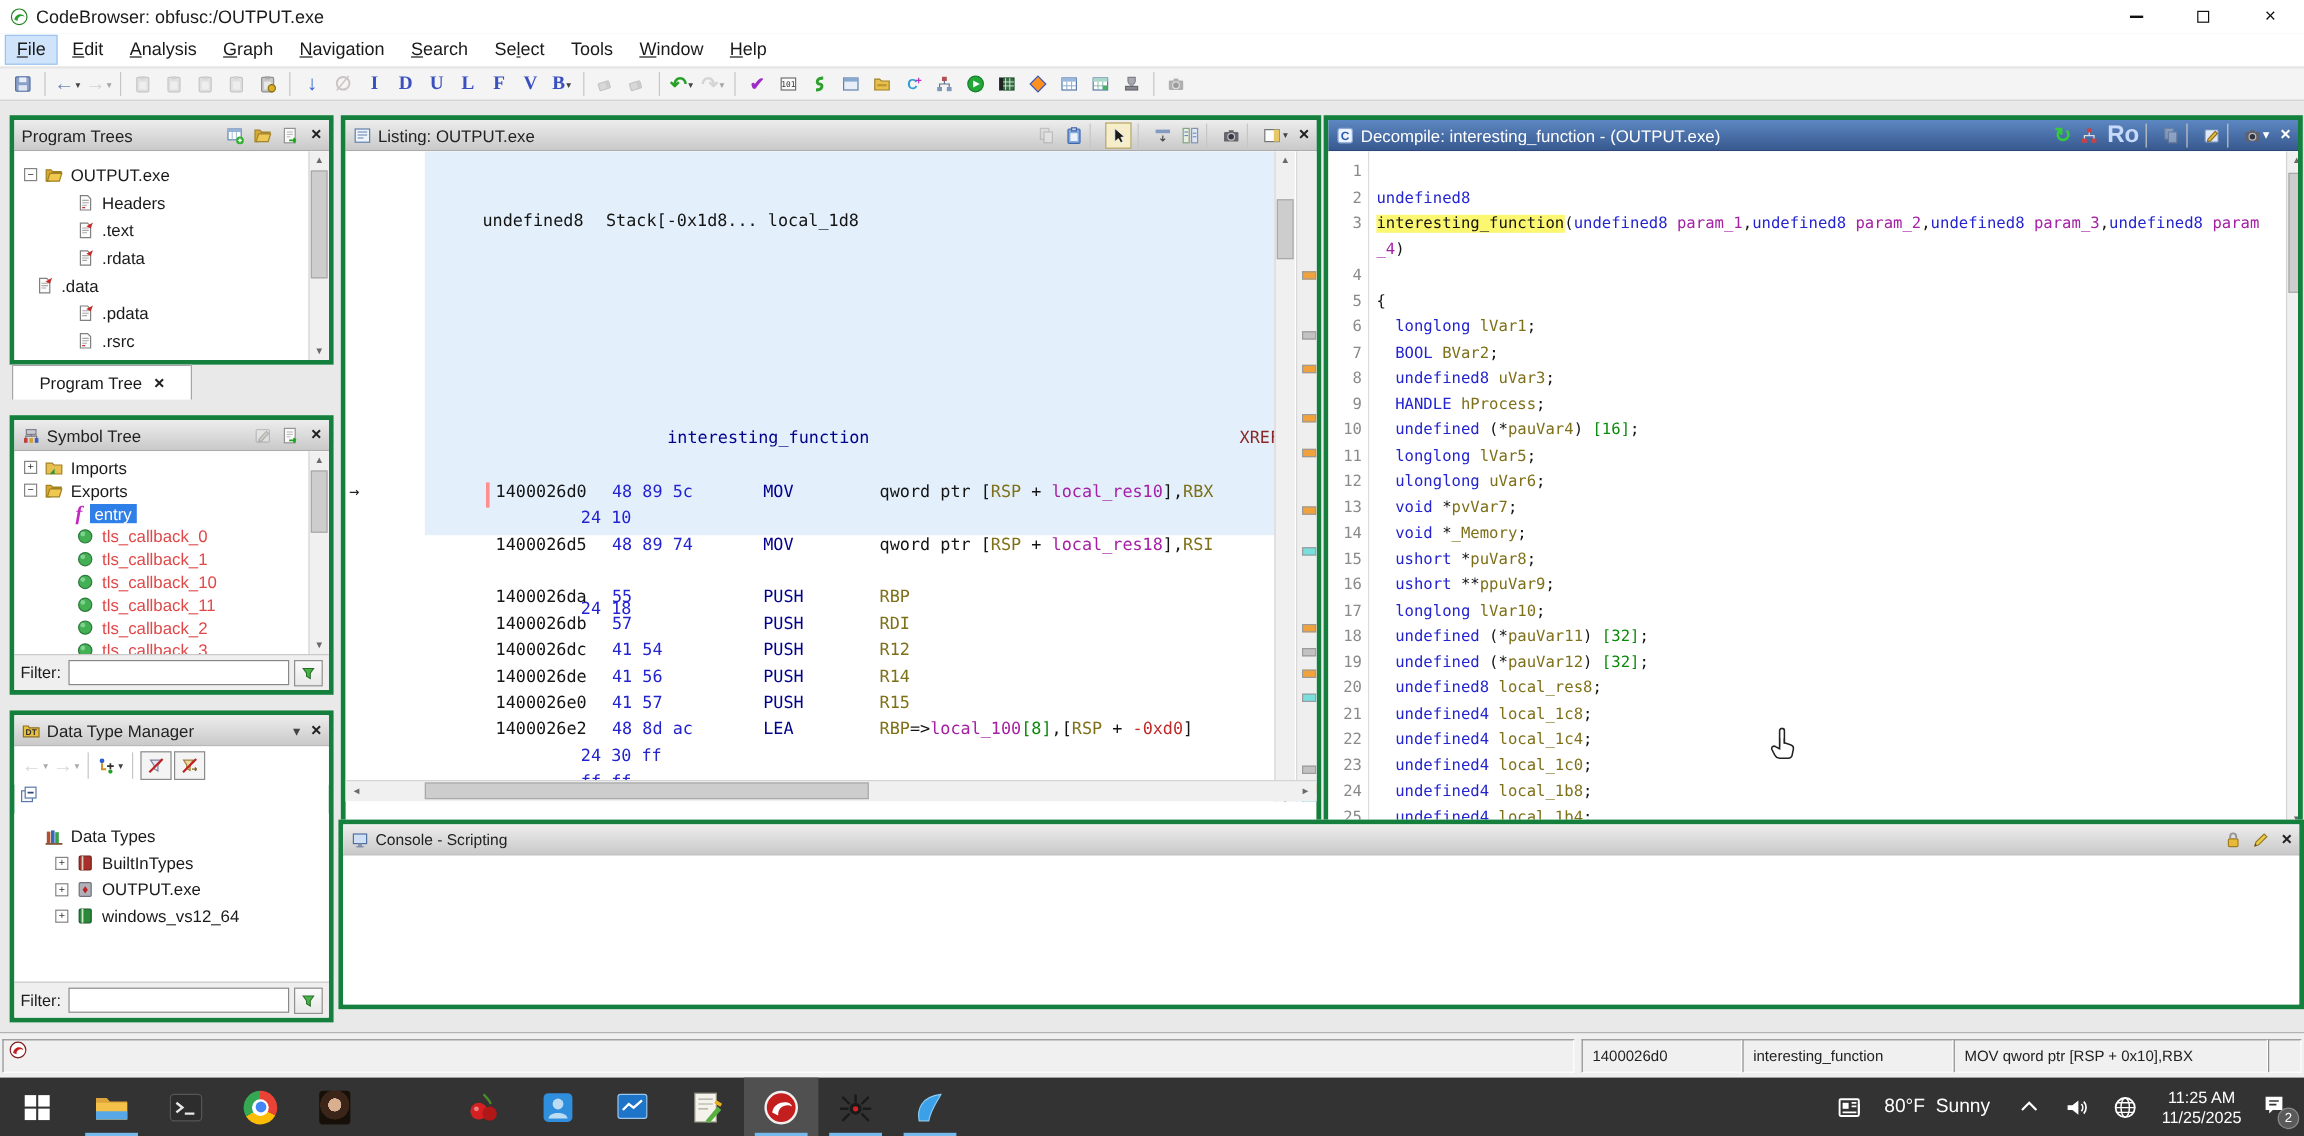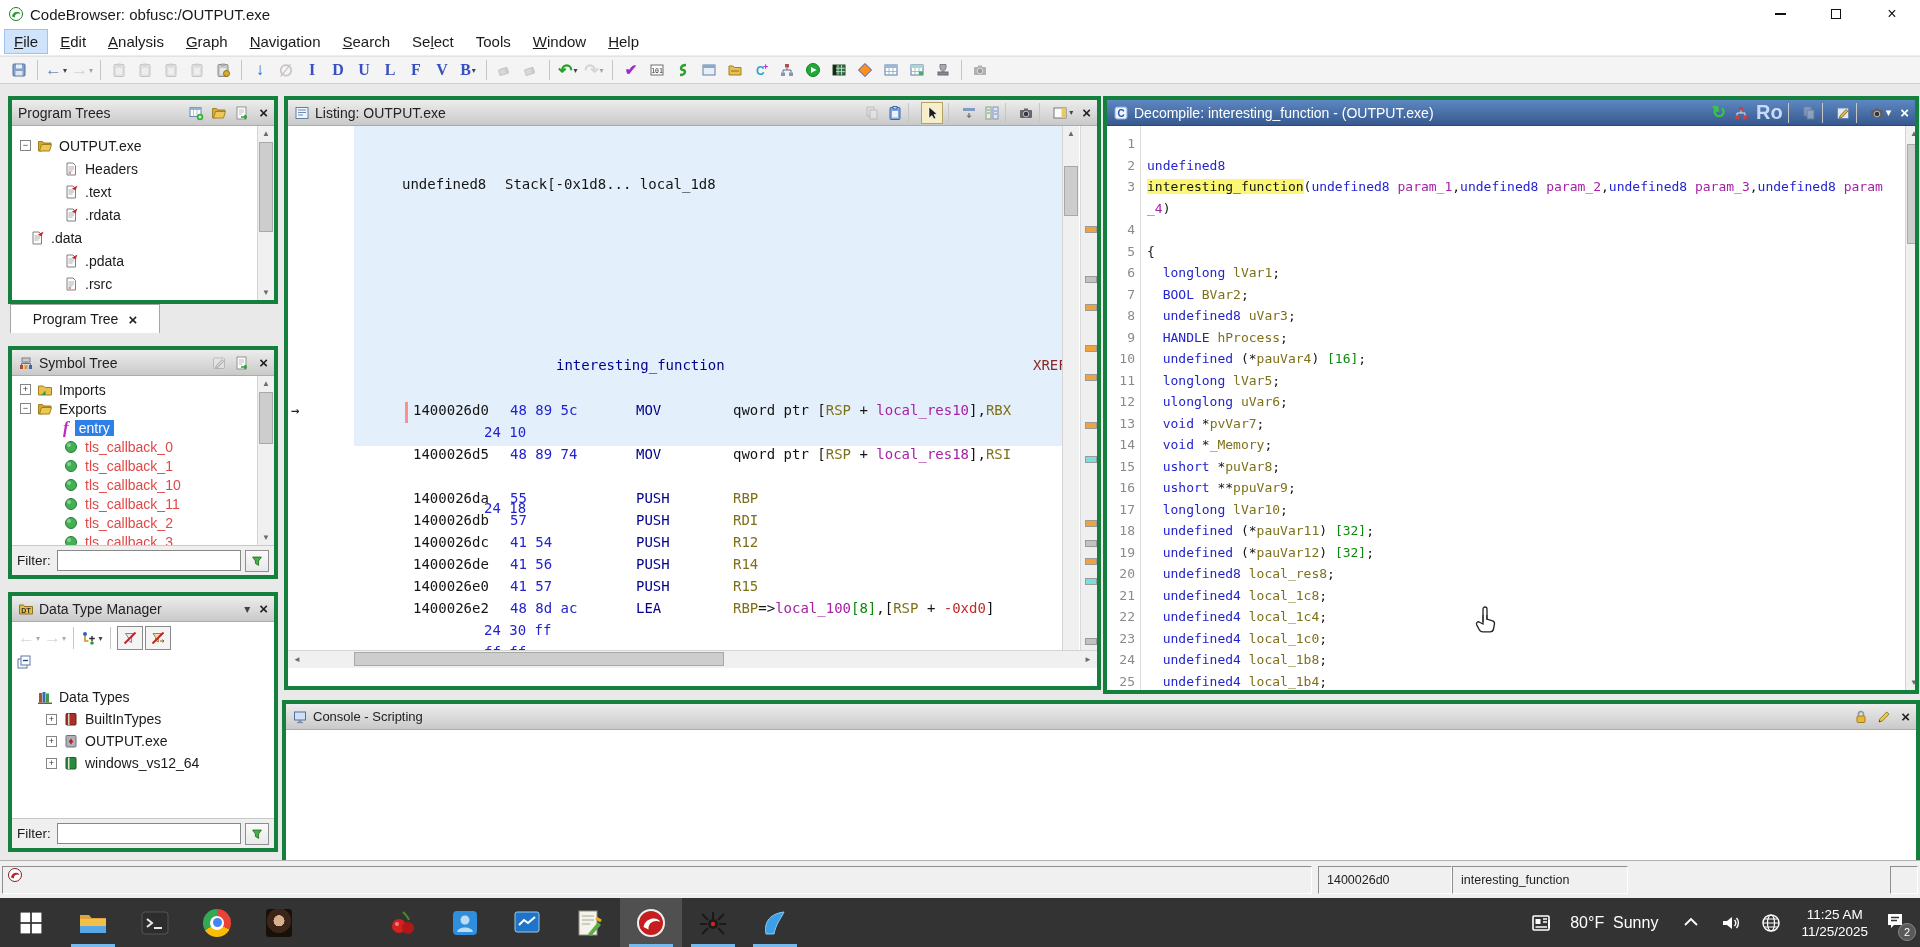--- a/index.html
+++ b/index.html
@@ -974,21 +974,21 @@
         <div class="drow" style="top: 569px;"><span class="tk-p">  </span><span class="tk-t">undefined4</span><span class="tk-p"> </span><span class="tk-v">local_1b0</span><span class="tk-p">;</span></div>
       </div>
     <div class="vscroll" id="d-vscroll" style="top:0;bottom:0;">
       <span class="arr" style="top:0;">▲</span>
       <span class="arr" style="bottom:0;">▼</span>
       <div class="thumb" style="top:18px;height:100px;"></div>
     </div>
   </div>
 </div>
 
-<div class="panel" style="left:282px;top:700px;width:1638px;height:178px;">
+<div class="panel" style="left:282px;top:683px;width:1638px;height:158px;">
   <div class="phead">
     <span class="ic" id="cs-hic">
         <svg width="16" height="16" viewBox="0 0 16 16">
           <rect x="2.5" y="3" width="11" height="8" fill="#cfe0f4" stroke="#5070a0"></rect>
           <rect x="6.5" y="11" width="3" height="2" fill="#8090a8"></rect>
           <rect x="5" y="13" width="6" height="1.2" fill="#8090a8"></rect>
         </svg>
       </span>
     <span class="ttl" style="font-size:13px;">Console - Scripting</span>
     <span class="sp"></span>
@@ -1012,20 +1012,21 @@
 <div id="statusbar">
   <span class="ic" id="sb-dragon" style="position:absolute;left:7px;top:6px;">
       <svg width="16" height="16" viewBox="0 0 16 16">
         <circle cx="8" cy="8" r="6.5" fill="#fff" stroke="#802020"></circle>
         <path d="M4 10.5 C4.5 5 11.5 4.5 12.5 8 C10 6.5 6.5 8 6.8 11.5 Z" fill="#c02020"></path>
       </svg>
     </span>
   <div class="scell" style="left:2px;top:5px;width:1310px;"></div>
   <div class="scell" style="left:1318px;width:134px;">1400026d0</div>
   <div class="scell" style="left:1452px;width:176px;">interesting_function</div>
+  <div class="scell" style="left:1628px;width:262px;">MOV qword ptr [RSP + 0x10],RBX</div>
   <div class="scell" style="left:1890px;width:28px;"></div>
 </div>
 
 <div id="taskbar">
   <div id="tb-icons">
       <div class="tslot" style="left: 0px;">
         <svg width="26" height="26" viewBox="0 0 30 30">
           <rect x="3" y="3" width="11" height="11" fill="#fff"></rect>
           <rect x="16" y="3" width="11" height="11" fill="#fff"></rect>
           <rect x="3" y="16" width="11" height="11" fill="#fff"></rect>

